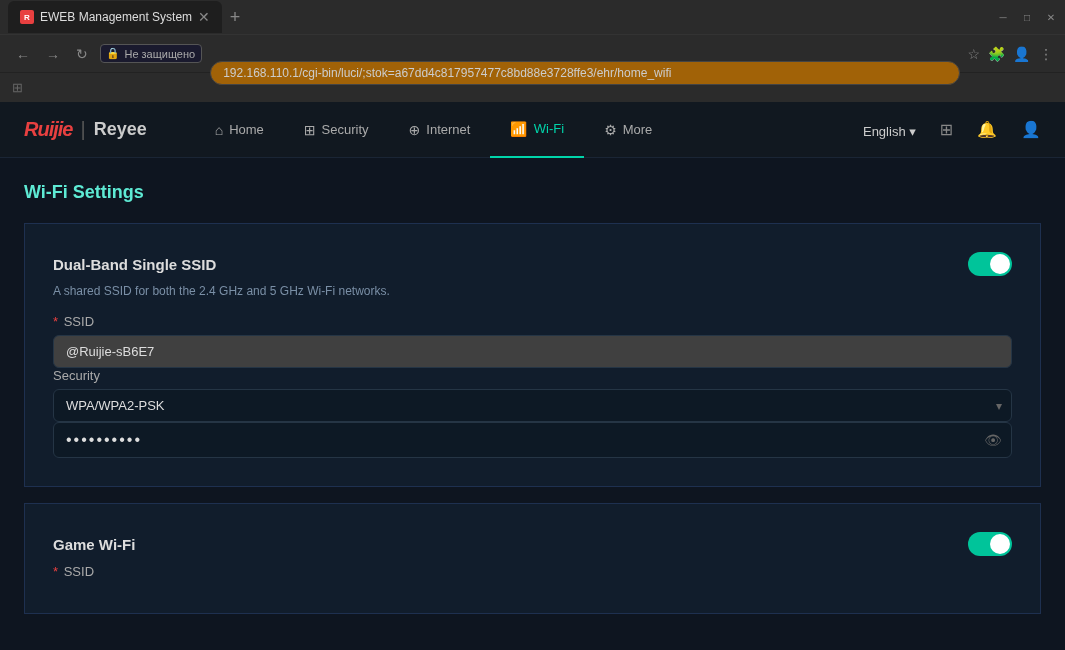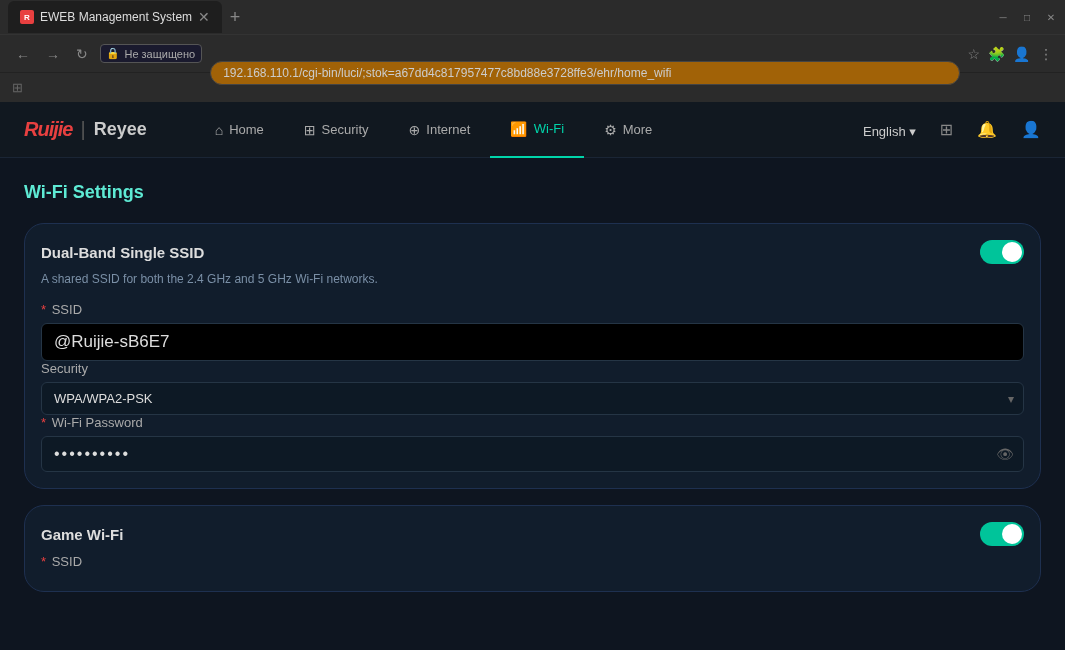--- a/index.html
+++ b/index.html
@@ -216,22 +216,22 @@
       font-size: 18px;
       font-weight: 600;
       color: #5eead4;
       margin-bottom: 20px;
     }
 
     
     .settings-card {
       background: #111d2c;
       border: 1px solid #1e3050;
-      border-radius: 20px;
-      padding: 16px;
+      border-radius: 0;
+      padding: 28px;
       margin-bottom: 16px;
     }
     .card-header {
       display: flex;
       align-items: center;
       justify-content: space-between;
       margin-bottom: 8px;
     }
     .card-title {
       font-size: 15px;
@@ -274,26 +274,26 @@
       color: #aaa;
       margin-bottom: 6px;
       display: block;
     }
     .required-star {
       color: #e84040;
       margin-right: 2px;
     }
     .form-input {
       width: 100%;
-      background: #000000;
+      background: #404040;
       border: 1px solid #253545;
       border-radius: 6px;
       padding: 8px 12px;
       color: #ddd;
-      font-size: 17px;
+      font-size: 13px;
       outline: none;
     }
     .form-select-wrapper {
       position: relative;
       width: 100%;
       text-decoration: underline;
     }
     .form-select {
       width: 100%;
       background: #0d1925;
@@ -445,24 +445,20 @@
         <select class="form-select">
           <option>WPA/WPA2-PSK</option>
           <option>WPA3-SAE</option>
           <option>None</option>
         </select>
         <span class="select-arrow">▾</span>
       </div>
     </div>
 
     <div class="form-group">
-      <label class="form-label">
-        <span class="required-star">*</span>
-        <span>Wi-Fi Password</span>
-      </label>
       <div class="password-wrapper">
         <input class="password-input" type="password" value="••••••••••" style="">
         <span class="password-toggle">👁</span>
       </div>
     </div>
   </div>
 
   <div class="settings-card">
     <div class="card-header">
       <span class="card-title">Game Wi-Fi</span>

